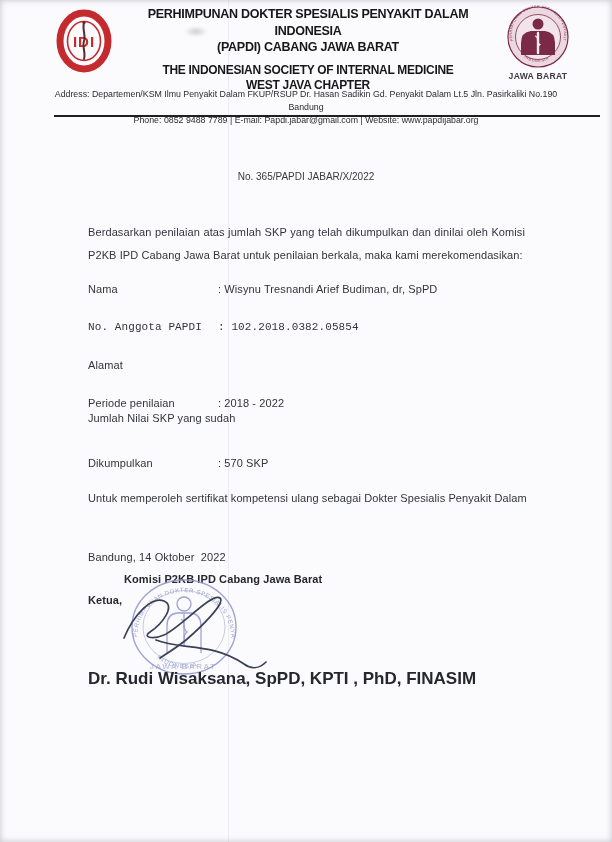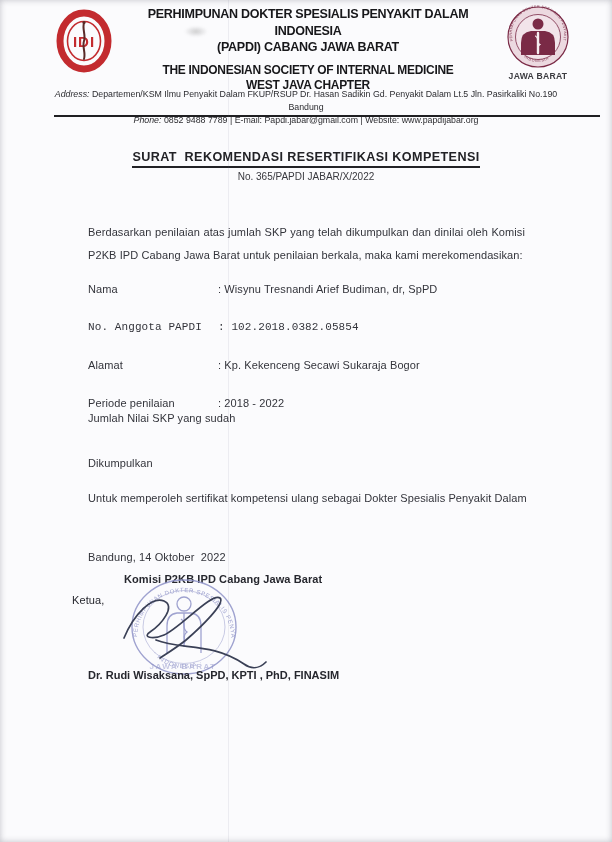--- a/index.html
+++ b/index.html
@@ -27,49 +27,49 @@
   .logo-idi{left:56px;top:9px;width:56px;height:66px;}
   .logo-papdi{left:506px;top:5px;width:64px;height:64px;}
   .papdi-caption{
     left:498px;top:71px;width:80px;text-align:center;
     font-size:8.6px;font-weight:600;color:#3b3b40;letter-spacing:.3px;
   }
   .address-block{
     left:36px;top:88px;width:540px;text-align:center;
     font-size:8.8px;color:#2c2c30;line-height:13px;
   }
-  .address-block .lbl{font-style:italic;}
+  .address-block .lbl{}
   .rule{left:54px;top:115px;width:546px;height:2px;background:var(--rule,#1f1f22);}
   
   .title-wrap{left:0;top:147px;width:612px;text-align:center;}
   .title{
     display:inline-block;font-size:12.6px;font-weight:bold;
     letter-spacing:.4px;color:#222226;white-space:pre;
     border-bottom:2px solid #222226;padding-bottom:2px;
   }
   .number{left:0;top:171px;width:612px;text-align:center;font-size:10px;color:#38383e;}
   .body-text{font-size:11px;color:#33343b;letter-spacing:.1px;}
   .intro{left:88px;top:221px;width:437px;line-height:22.5px;text-align:justify;}
   .f-label{left:88px;width:164px;}
   .f-value{left:218px;width:330px;}
   .row0{top:283px;} .row1{top:321px;font-family:Liberation Mono, monospace;} .row2{top:359px;} .row3{top:397px;}
   .skp1{top:412px;} .skp2{top:457px;}
   .closing-sentence{left:88px;top:492px;width:470px;}
   
   .date-line{left:88px;top:551px;white-space:pre;}
   .committee{left:88px;top:573px;font-weight:bold;color:#26272e;padding-left:36px;}
-  .position{left:72px;top:594px;font-weight:normal;color:#26272e;}
+  .position{left:88px;top:594px;font-weight:bold;color:#26272e;}
   .stamp-svg{left:127px;top:577px;width:114px;height:100px;opacity:.85;}
   .stamp-caption{
     left:137px;top:662px;width:92px;text-align:center;
     font-size:8px;font-weight:bold;letter-spacing:1.5px;
     color:var(--stamp-purple,#8f93c8);opacity:.5;z-index:1;
   }
   .signature-svg{left:116px;top:584px;width:156px;height:92px;z-index:3;}
-  .signer{left:88px;top:669px;font-size:11px;font-weight:bold;color:#26272e;z-index:4;}
+  .signer{left:88px;top:669px;font-size:17px;font-weight:bold;color:#26272e;z-index:4;}
   
   .scan-crease{left:228px;top:0;width:1px;height:842px;background:rgba(110,110,135,.10);}
   .scan-smudge{
     left:184px;top:26px;width:24px;height:11px;
     background:radial-gradient(ellipse at center, rgba(110,110,110,.32), rgba(110,110,110,0) 70%);
     filter:blur(1px);
   }
 </style>
 </head>
 <body>
@@ -117,41 +117,38 @@
       <span>Departemen/KSM Ilmu Penyakit Dalam FKUP/RSUP Dr. Hasan Sadikin Gd. Penyakit Dalam Lt.5 Jln. Pasirkaliki No.190 Bandung</span>
     </div>
     <div>
       <span class="lbl">Phone:</span>
       <span>0852 9488 7789 | E-mail: Papdi.jabar@gmail.com | Website: www.papdijabar.org</span>
     </div>
   </div>
 
   <div class="abs rule"></div>
 
-  <div class="abs title-wrap">
-    <span class="title">SURAT  REKOMENDASI RESERTIFIKASI KOMPETENSI</span>
-  </div>
   <div class="abs number">No. 365/PAPDI JABAR/X/2022</div>
 
   <div class="abs intro body-text">Berdasarkan penilaian atas jumlah SKP yang telah dikumpulkan dan dinilai oleh Komisi P2KB IPD Cabang Jawa Barat untuk penilaian berkala, maka kami merekomendasikan:</div>
 
   <div class="abs f-label body-text row0">Nama</div>
   <div class="abs f-value body-text row0">: Wisynu Tresnandi Arief Budiman, dr, SpPD</div>
 
   <div class="abs f-label body-text row1">No. Anggota PAPDI</div>
   <div class="abs f-value body-text row1">: 102.2018.0382.05854</div>
 
   <div class="abs f-label body-text row2">Alamat</div>
-  <div class="abs f-value body-text row2">: Kp. Kekenceng Secawi Sukaraja Bogor</div>
 
   <div class="abs f-label body-text row3">Periode penilaian</div>
   <div class="abs f-value body-text row3">: 2018 - 2022</div>
 
   <div class="abs f-label body-text skp1" style="width:220px">Jumlah Nilai SKP yang sudah</div>
   <div class="abs f-label body-text skp2">Dikumpulkan</div>
+  <div class="abs f-value body-text skp2">: 570 SKP</div>
 
   <div class="abs closing-sentence body-text">Untuk memperoleh sertifikat kompetensi ulang sebagai Dokter Spesialis Penyakit Dalam</div>
 
   <div class="abs date-line body-text">Bandung, 14 Oktober  2022</div>
   <div class="abs committee body-text">Komisi P2KB IPD Cabang Jawa Barat</div>
   <div class="abs position body-text">Ketua,</div>
 
   <svg class="abs stamp-svg" viewBox="0 0 114 100">
     <defs>
       <path id="stArcTop" d="M10,60 A47,45 0 1 1 104,60"></path>

